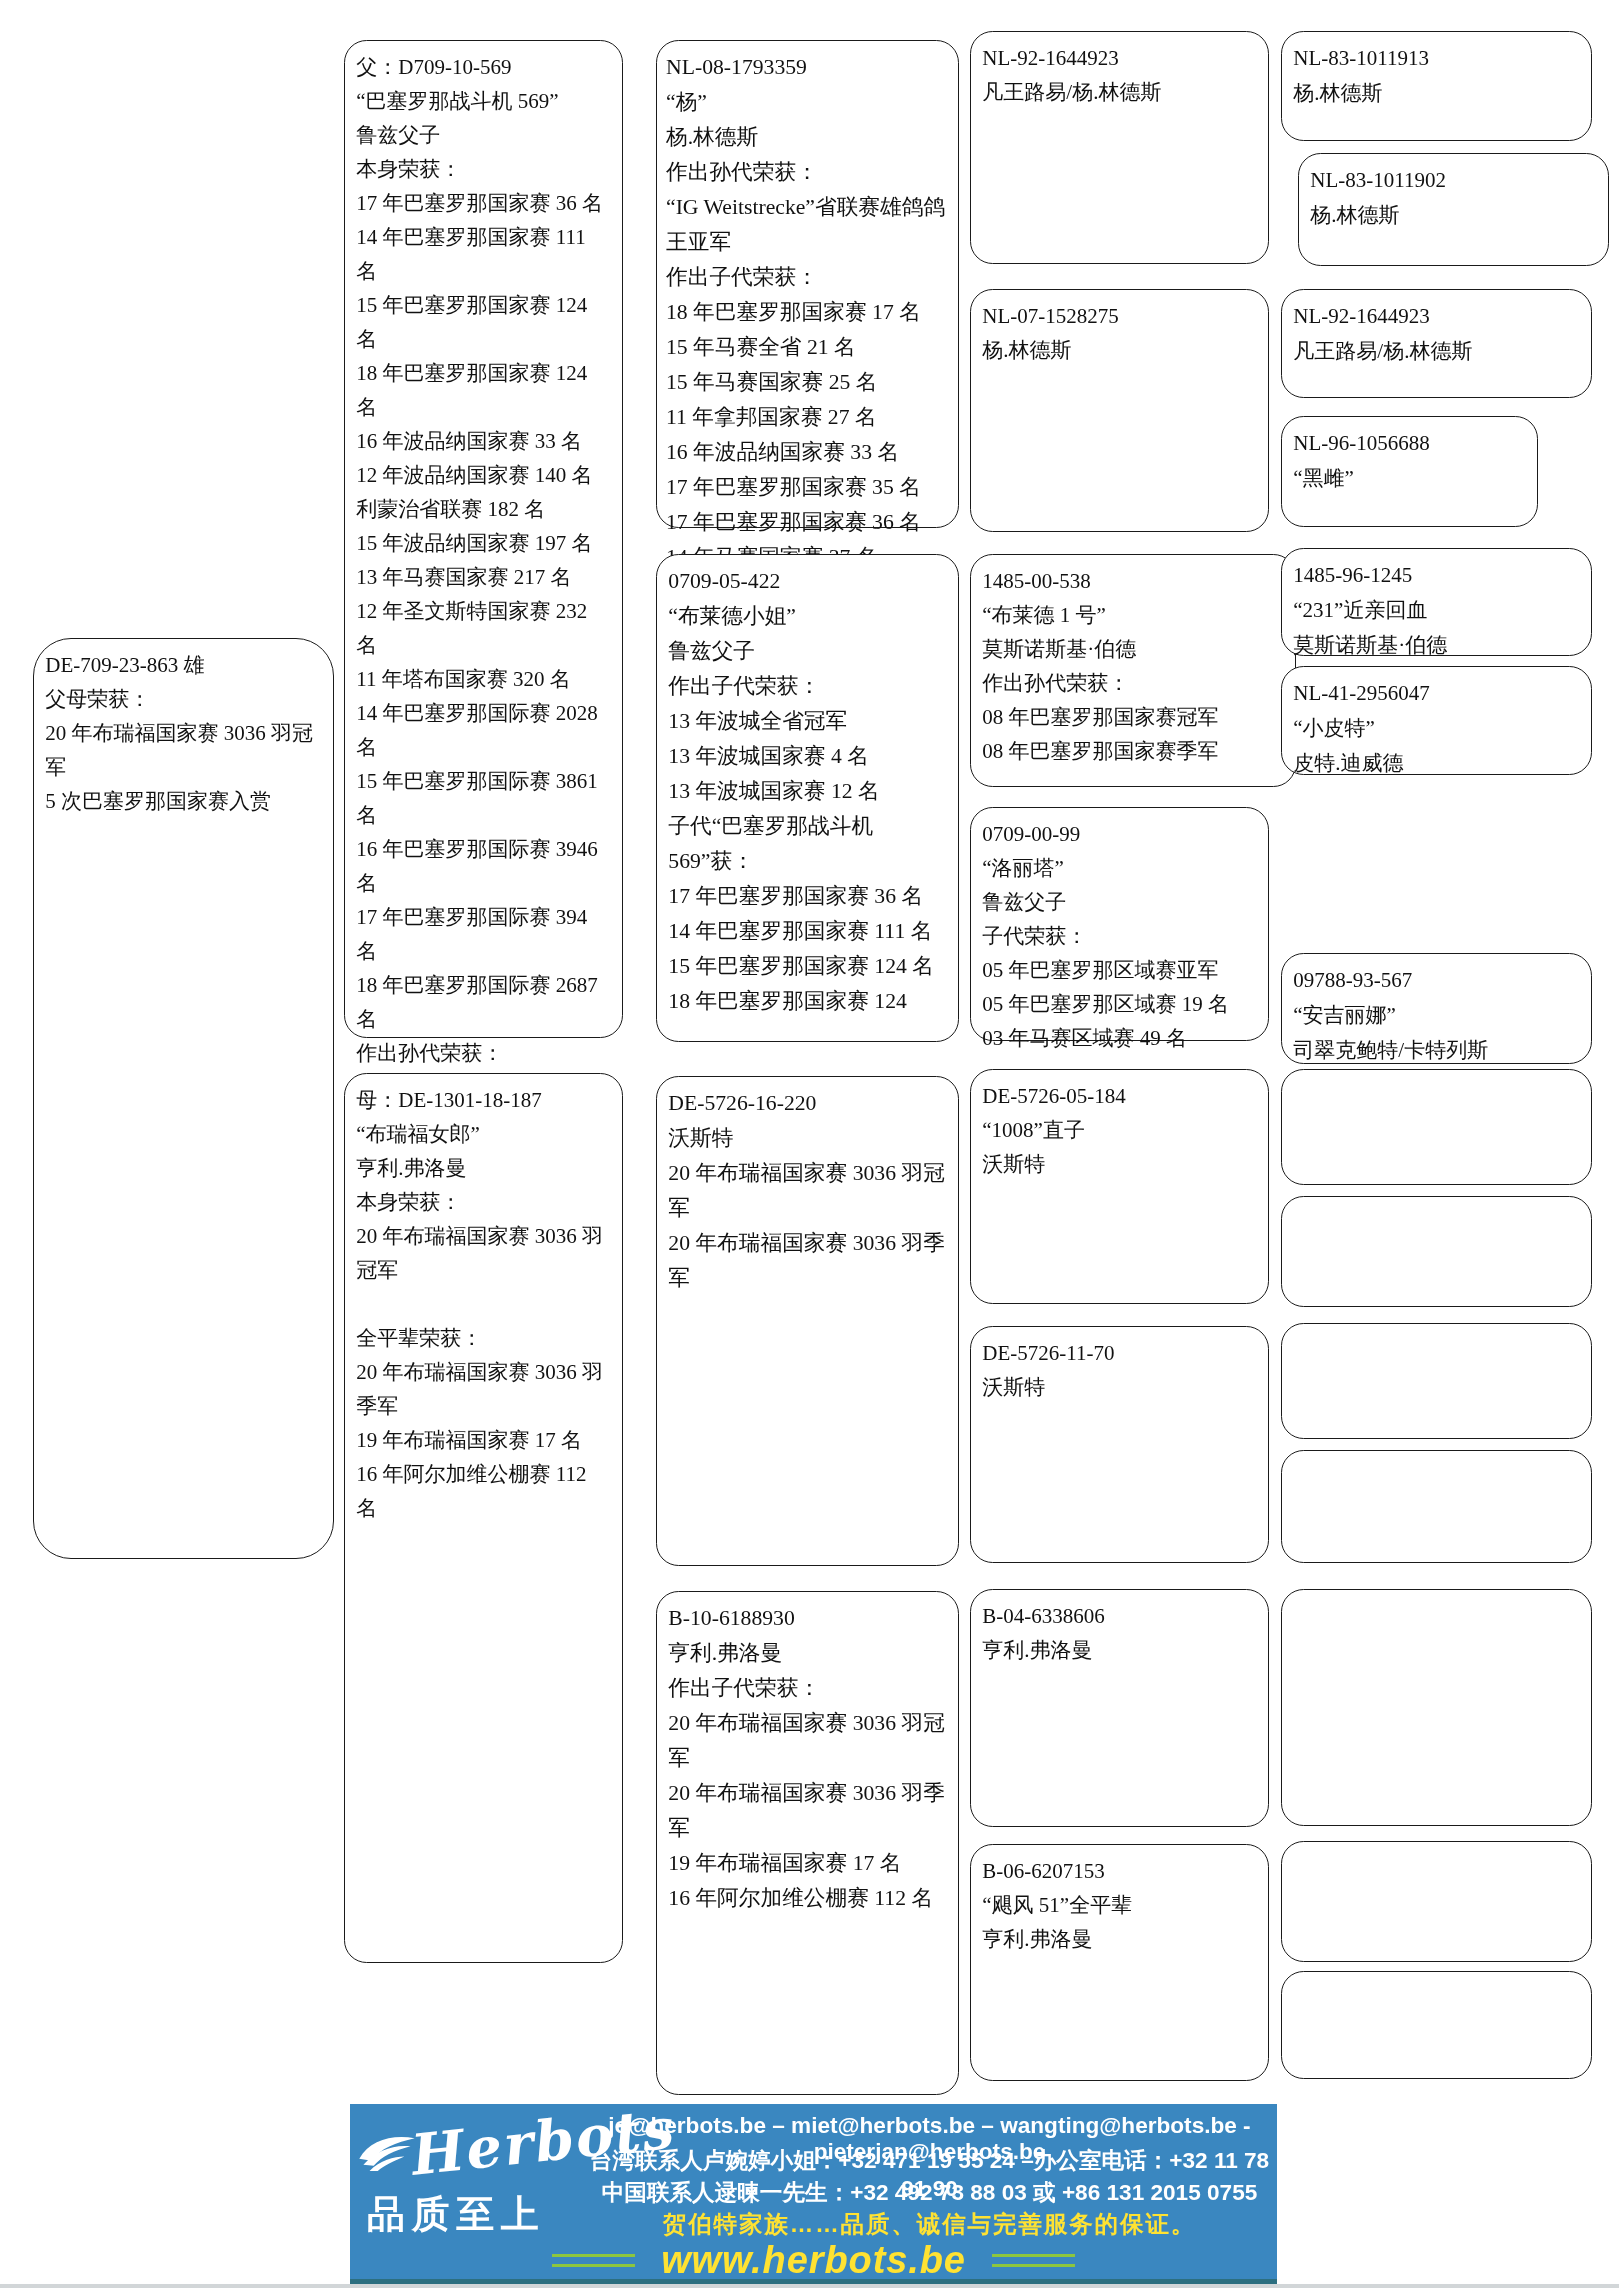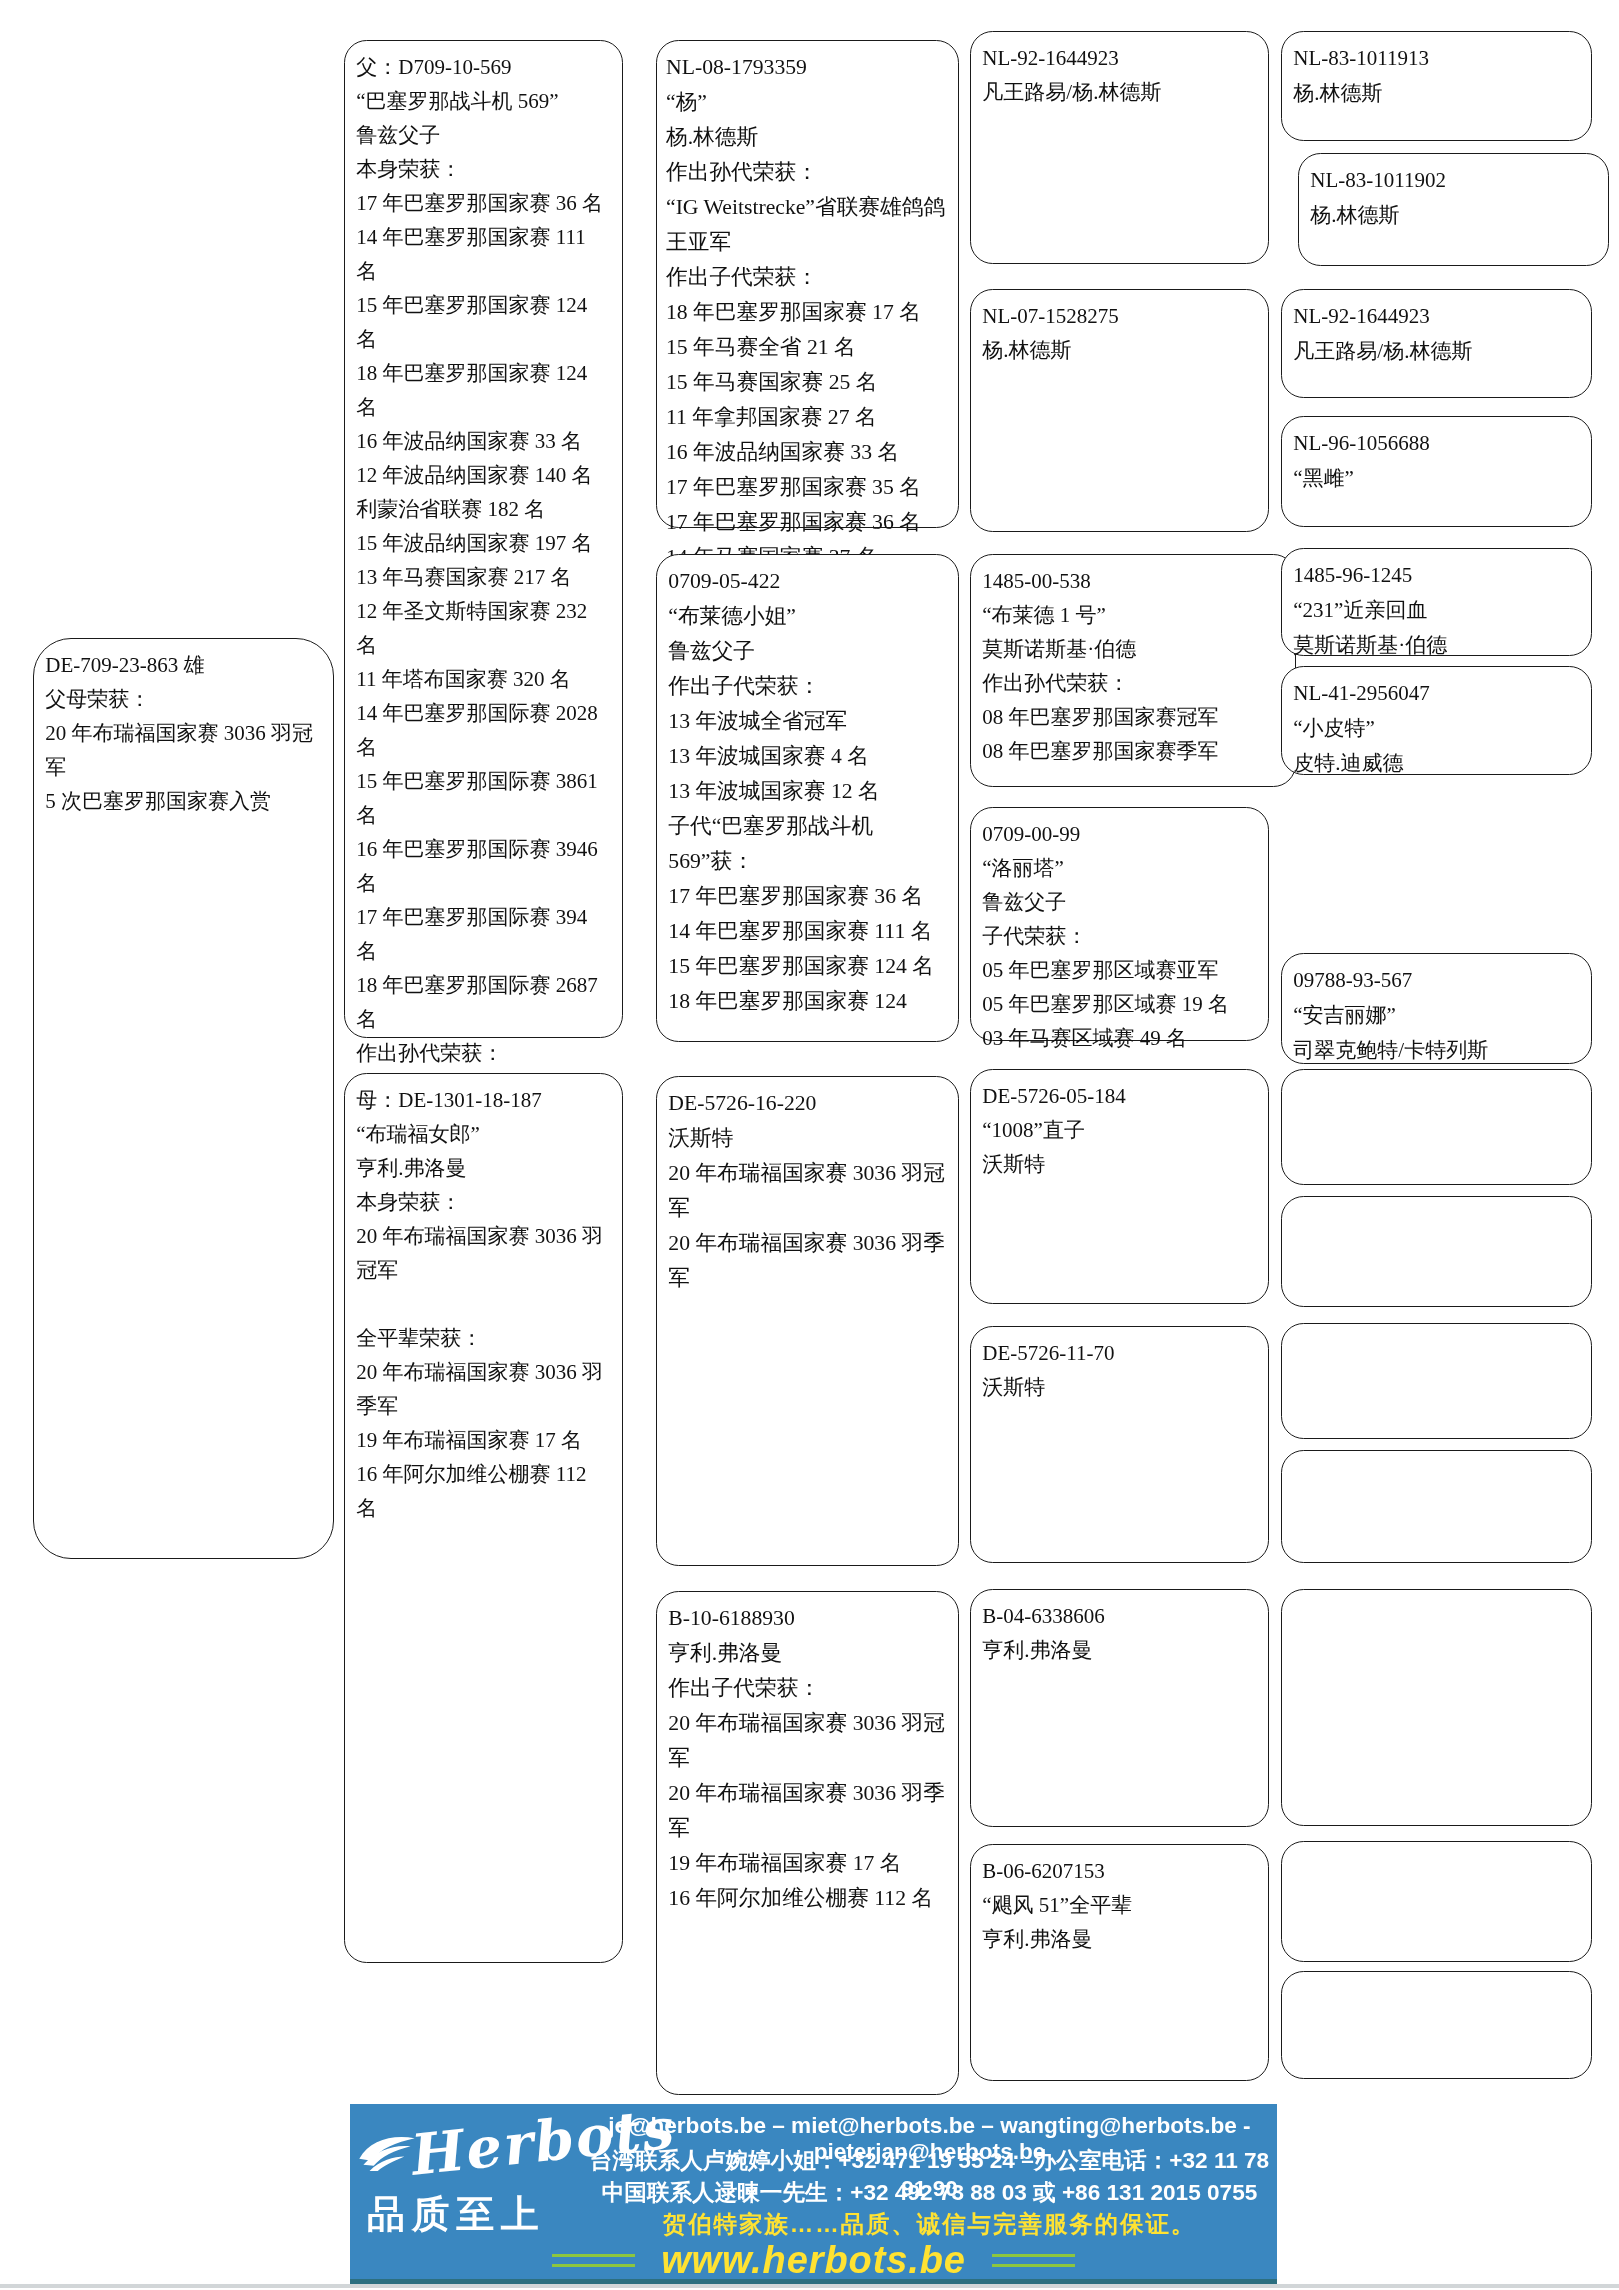--- a/index.html
+++ b/index.html
@@ -40,21 +40,21 @@
   .b-g4-1{left:970px;top:289px;width:299px;height:243px;}
   .b-g4-2{left:970px;top:554px;width:326px;height:233px;}
   .b-g4-3{left:970px;top:807px;width:299px;height:234px;}
   .b-g4-4{left:970px;top:1069px;width:299px;height:235px;}
   .b-g4-5{left:970px;top:1326px;width:299px;height:237px;}
   .b-g4-6{left:970px;top:1589px;width:299px;height:238px;}
   .b-g4-7{left:970px;top:1844px;width:299px;height:237px;}
   .b-g5-0 {left:1281px;top:31px;width:311px;height:110px;}
   .b-g5-1 {left:1298px;top:153px;width:311px;height:113px;font-family:Liberation Serif, serif;}
   .b-g5-2 {left:1281px;top:289px;width:311px;height:109px;}
-  .b-g5-3 {left:1281px;top:416px;width:311px;height:111px;}
+  .b-g5-3 {left:1281px;top:416px;width:257px;height:111px;}
   .b-g5-4 {left:1281px;top:548px;width:311px;height:108px;}
   .b-g5-5 {left:1281px;top:666px;width:311px;height:109px;}
   .b-g5-6 {left:1281px;top:793px;width:311px;height:100px;}
   .b-g5-7 {left:1281px;top:906px;width:311px;height:111px;margin-top:47px;}
   .b-g5-8 {left:1281px;top:1069px;width:311px;height:116px;}
   .b-g5-9 {left:1281px;top:1196px;width:311px;height:111px;}
   .b-g5-10{left:1281px;top:1323px;width:311px;height:116px;}
   .b-g5-11{left:1281px;top:1450px;width:311px;height:113px;}
   .b-g5-12{left:1281px;top:1589px;width:311px;height:237px;}
   .b-g5-13{left:1281px;top:1841px;width:311px;height:121px;}

